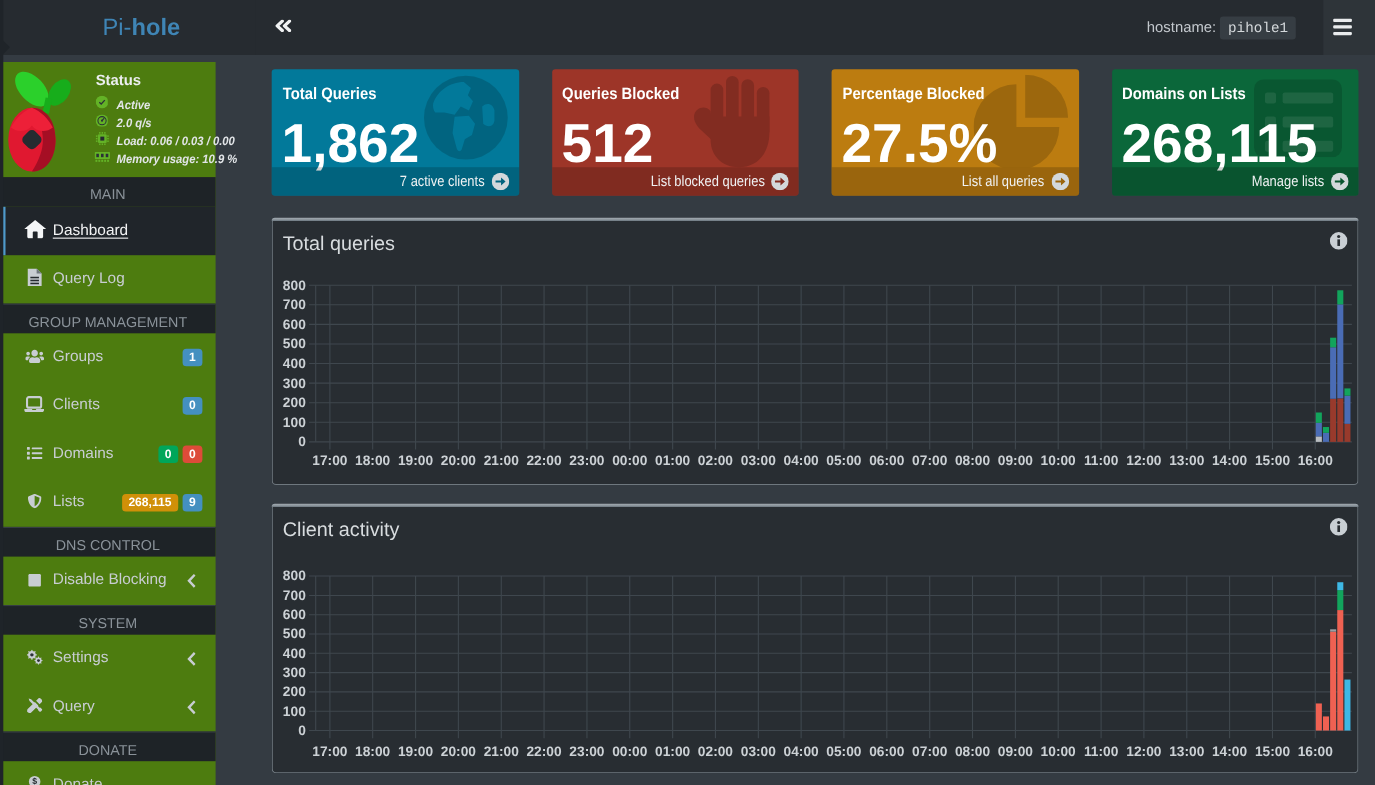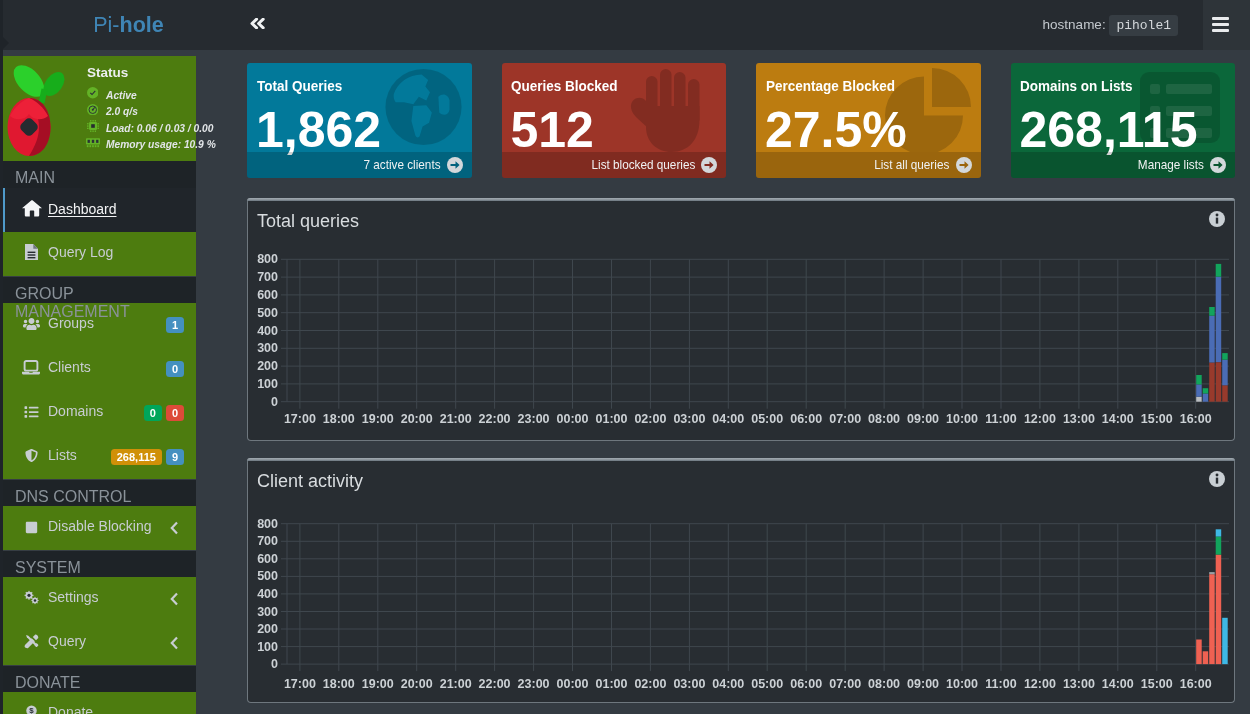--- a/index.html
+++ b/index.html
@@ -21,21 +21,21 @@
                  padding:3px 7px; border-radius:3px; }
 
 
 .sidebar { position:fixed; top:56px; left:0; width:196px; height:664px; background:#4d7c0f; z-index:20; }
 .statusbox { height:105px; position:relative; }
 .statusbox .stitle { position:absolute; left:87px; top:8.5px; font-size:13.5px; font-weight:bold; color:#eceef0; }
 .srow { position:absolute; left:86px; font-size:11px; font-weight:bold; color:#e2e5e8; white-space:nowrap;font-style:italic; }
 .srow .tx { display:inline-block; transform:scaleX(0.93); transform-origin:left; }
 .srow .ic { display:inline-block; width:13px; margin-right:7px; text-align:center; }
 .menu { list-style:none; }
-.menu .hdr { background:#1e2327; color:#8a9299; font-size:16px; height:27px; padding:8px 15px 0 15px; border-top:1px solid #363d43; }
+.menu .hdr { background:#1e2327; color:#8a9299; font-size:13px; height:27px; padding:8px 15px 0 15px; border-top:1px solid #363d43;text-align:center; }
 .menu .item { position:relative; display:block; padding:12px 12px 12px 19px; color:#c8cdd2; font-size:14px;
               border-left:3px solid transparent; height:44px; }
 .menu .item.active { background:#20252a; color:#f2f3f4;text-decoration:underline; }
 .menu .item.active::before { content:""; position:absolute; left:-1px; top:0; bottom:0; width:3px; background:#4f9aca; }
 .menu .item .mi { display:inline-block; width:18px; margin-right:8px; text-align:center; vertical-align:-2px; }
 .menu .item .label { vertical-align:1px; }
 .badge { float:right; font-size:11px; font-weight:bold; color:#fff; padding:2.5px 6px 2px 6px; border-radius:3.5px; margin-left:4px; margin-top:1.5px; }
 .b-blue { background:#4490c0; }
 .b-green { background:#00a65a; }
 .b-red { background:#dd4b39; }

